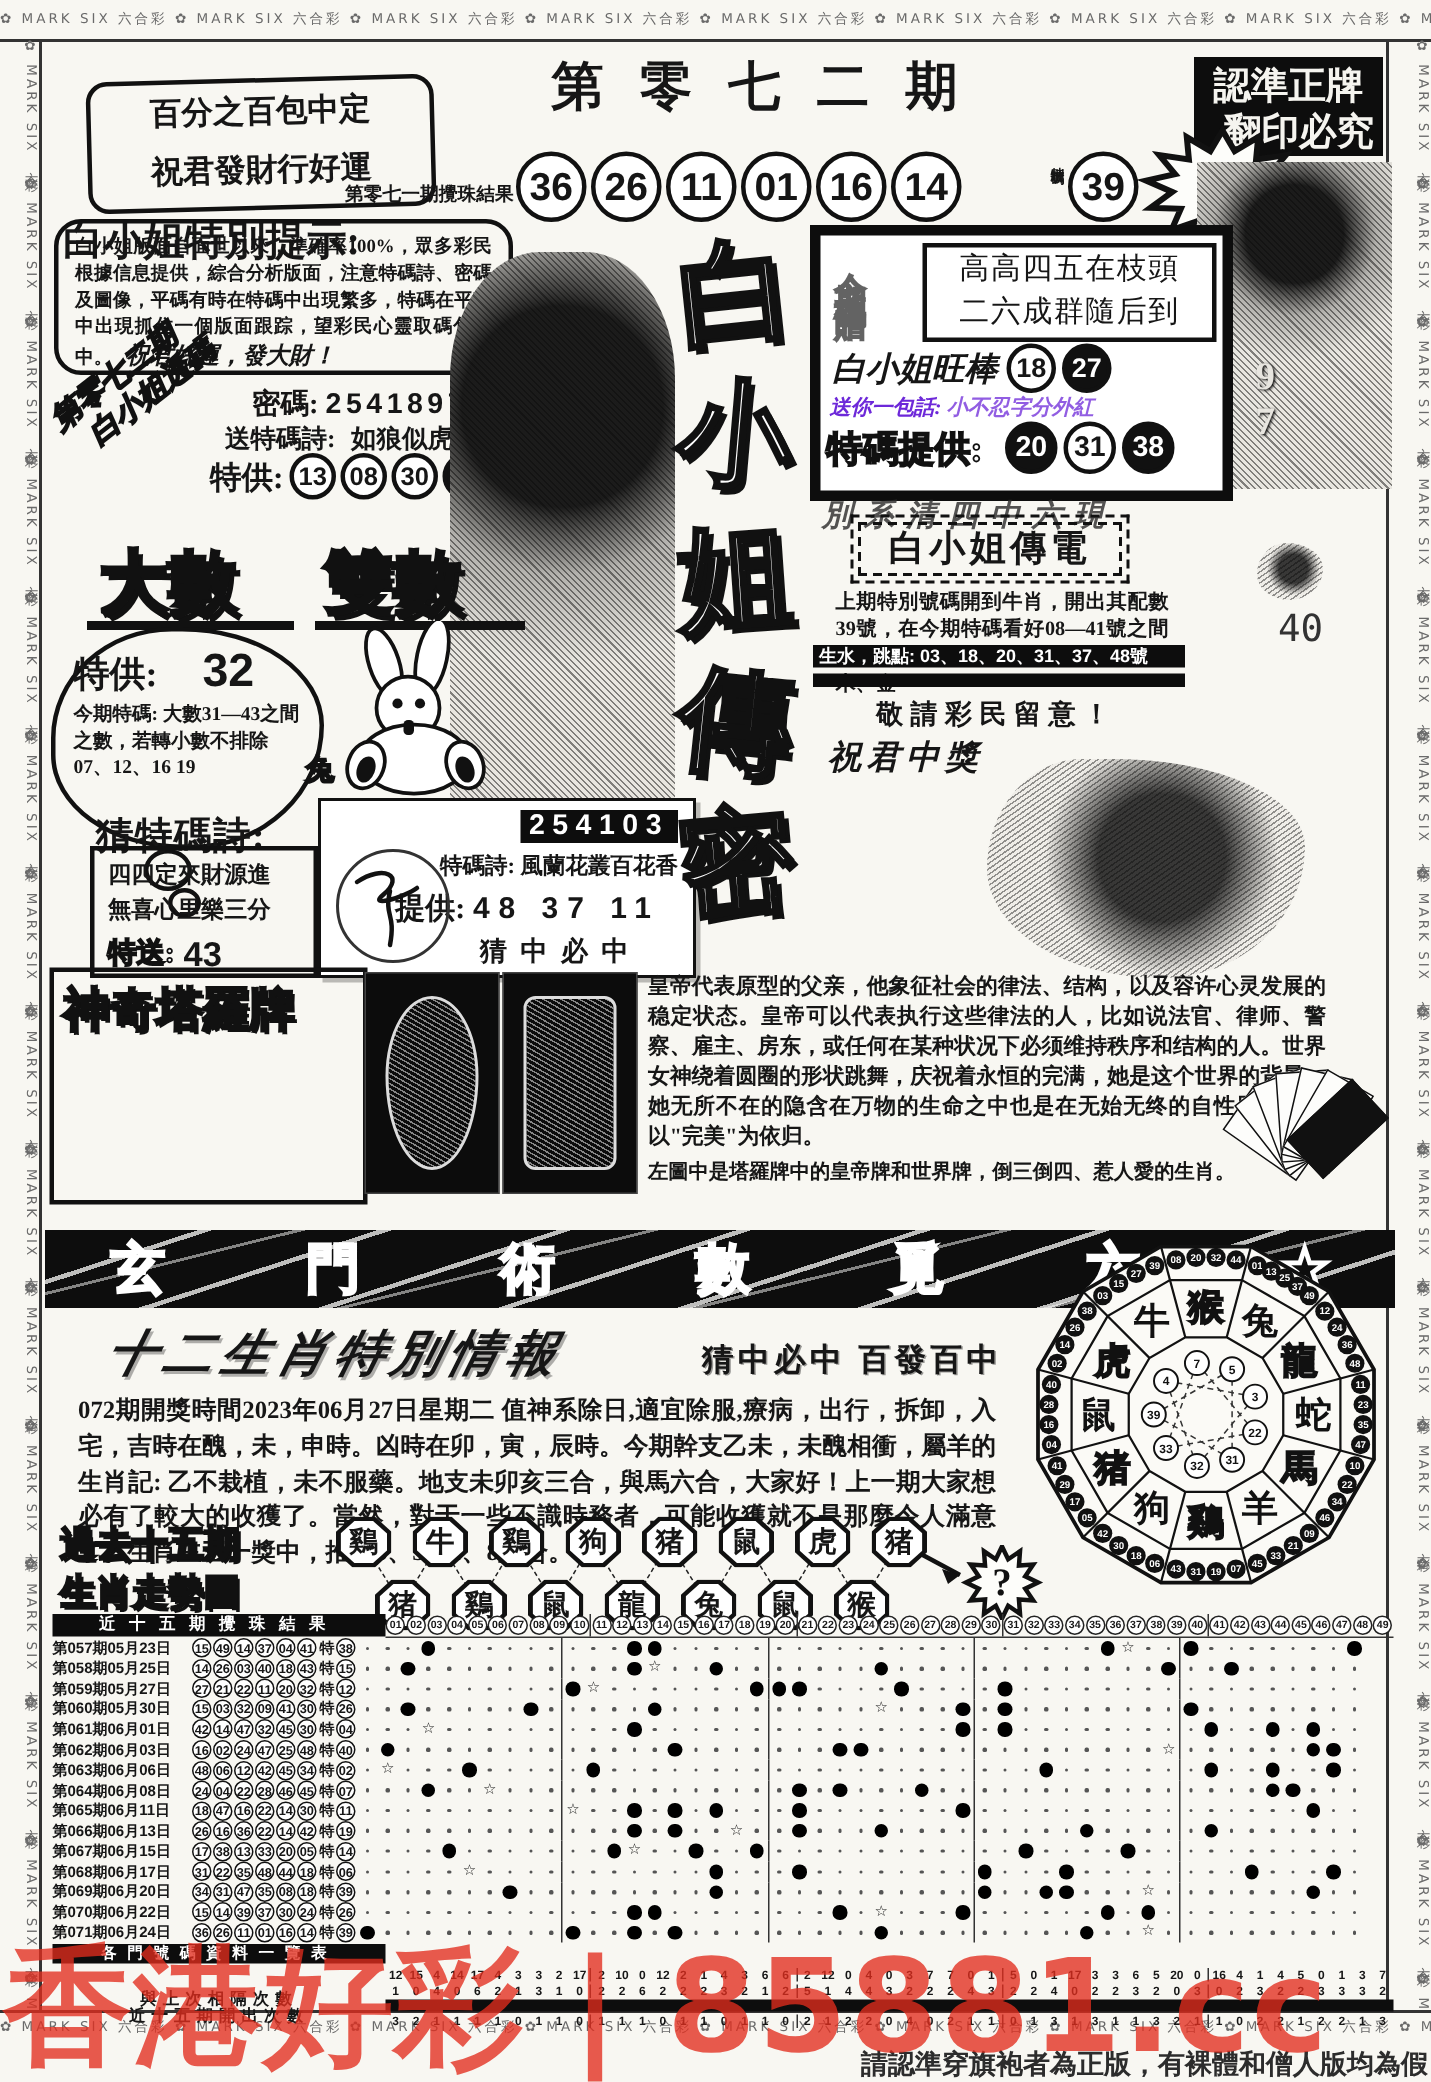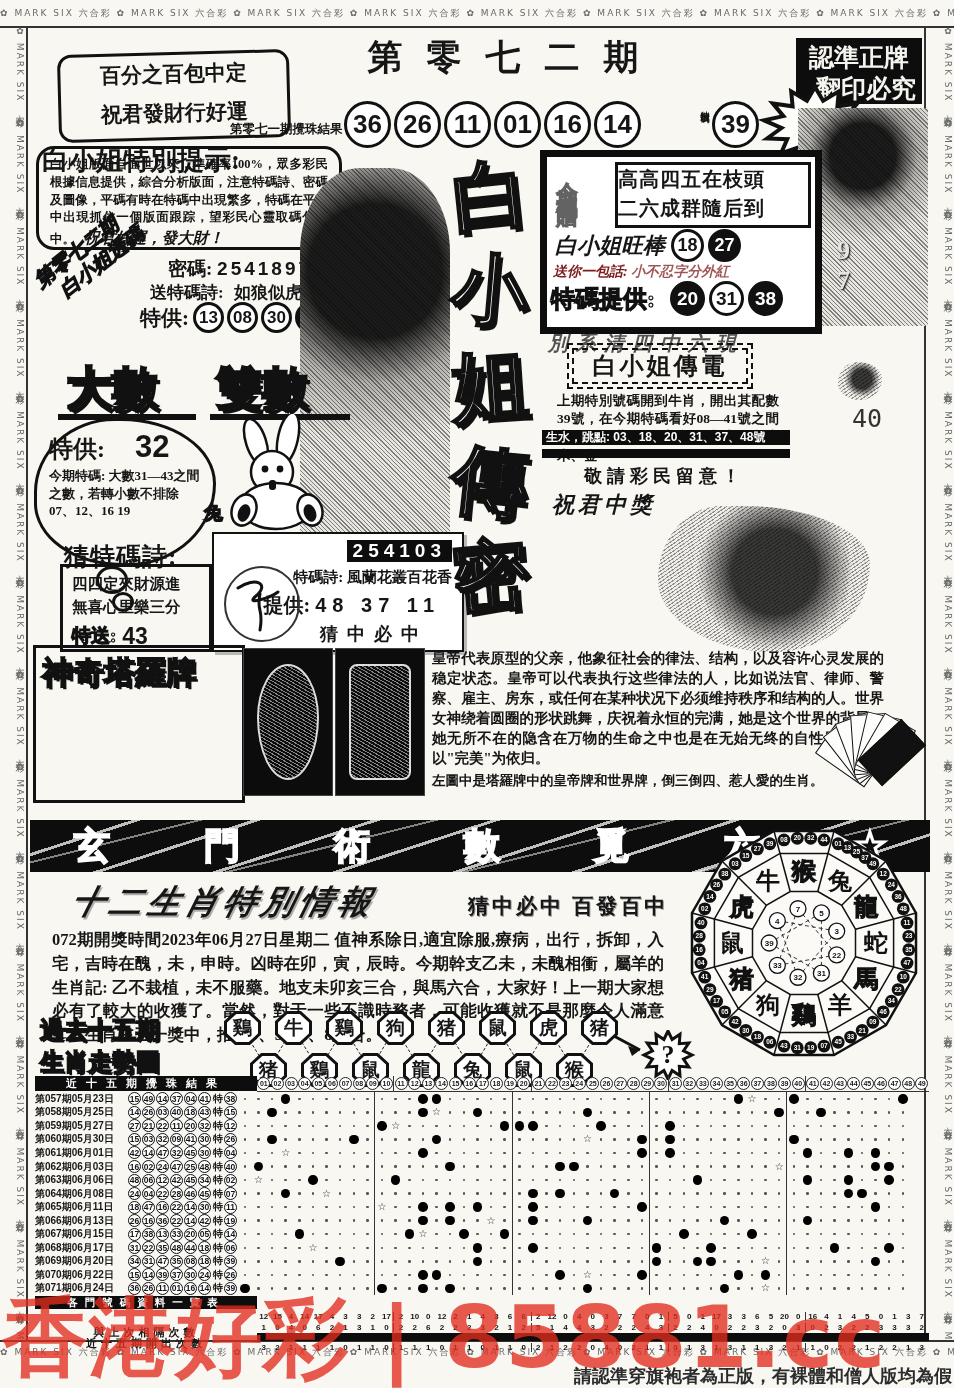--- a/index.html
+++ b/index.html
@@ -133,32 +133,32 @@
   <div id="vertical-title">
       <div class="abs outline-big" style="left: 452px; top: 158px; font-size: 76px; line-height: 1; transform: rotate(-6deg); z-index: 5;">白</div>
       <div class="abs outline-big" style="left: 452px; top: 252px; font-size: 76px; line-height: 1; transform: rotate(5deg); z-index: 5;">小</div>
       <div class="abs outline-big" style="left: 452px; top: 348px; font-size: 76px; line-height: 1; transform: rotate(-4deg); z-index: 5;">姐</div>
       <div class="abs outline-big" style="left: 452px; top: 444px; font-size: 76px; line-height: 1; transform: rotate(6deg); z-index: 5;">傳</div>
       <div class="abs outline-big" style="left: 452px; top: 538px; font-size: 76px; line-height: 1; transform: rotate(-5deg); z-index: 5;">密</div>
     </div>
 
   <div class="abs" style="left:540px;top:150px;width:268px;height:170px;border:7px solid #0d0d0d;background:#fff;">
     <div class="outline-thin" style="position:absolute;left:6px;top:8px;writing-mode:vertical-rl;font-size:21px;letter-spacing:8px;opacity:.65;">今期碼贈</div>
-    <div style="position:absolute;left:68px;top:5px;width:190px;height:60px;border:3px solid #111;text-align:left;font-size:20px;font-weight:700;line-height:1.45;letter-spacing:1px;">
+    <div style="position:absolute;left:68px;top:5px;width:190px;height:60px;border:3px solid #111;text-align:center;font-size:20px;font-weight:400;line-height:1.45;letter-spacing:1px;">
       <div>高高四五在枝頭</div>
       <div>二六成群隨后到</div>
     </div>
     <div style="position:absolute;left:8px;top:72px;display:flex;align-items:center;gap:6px;">
       <span class="script" style="font-size:22px;">白小姐旺棒</span>
       <span id="wangbang-balls" style="display:flex;gap:4px;">
           <span class="ball" style="width: 33px; height: 33px; font-size: 18px;">18</span>
           <span class="ball filled" style="width: 33px; height: 33px; font-size: 18px;">27</span>
         </span>
     </div>
-    <div style="position:absolute;left:6px;top:106px;font-size:14px;font-weight:900;font-style:italic;color:#7f1d1d;">
+    <div style="position:absolute;left:6px;top:106px;font-size:14px;font-weight:900;font-style:italic;color:#6d28d9;">
       <span>送你一包話:</span>
       <span style="opacity:.75;">小不忍字分外紅</span>
     </div>
     <div style="position:absolute;left:4px;top:124px;display:flex;align-items:center;gap:15px;">
       <span class="outline-thin" style="font-size:24px;">特碼提供:</span>
       <span id="tema-balls" style="display:flex;gap:4px;">
           <span class="ball filled" style="width: 35px; height: 35px; font-size: 19px;">20</span>
           <span class="ball" style="width: 35px; height: 35px; font-size: 19px;">31</span>
           <span class="ball filled" style="width: 35px; height: 35px; font-size: 19px;">38</span>
         </span>

